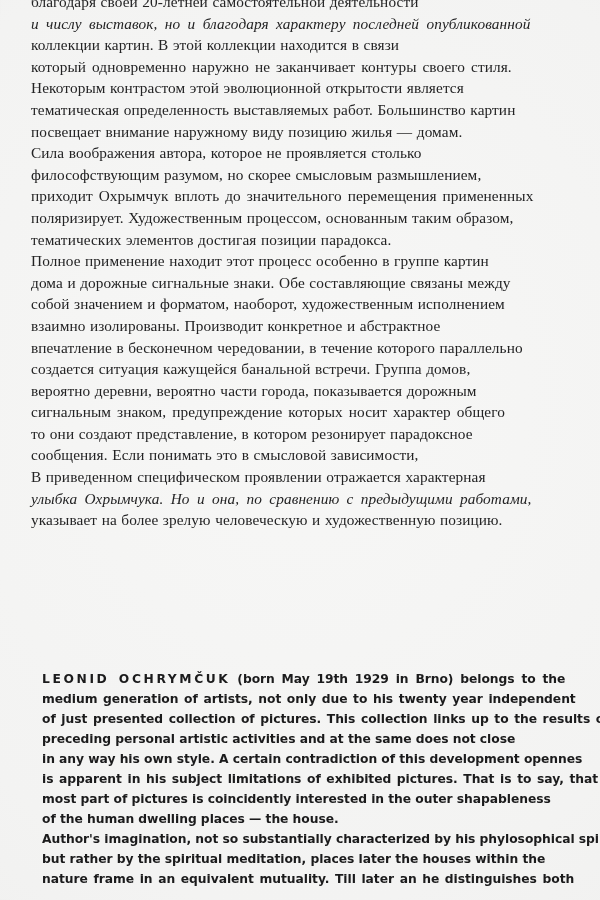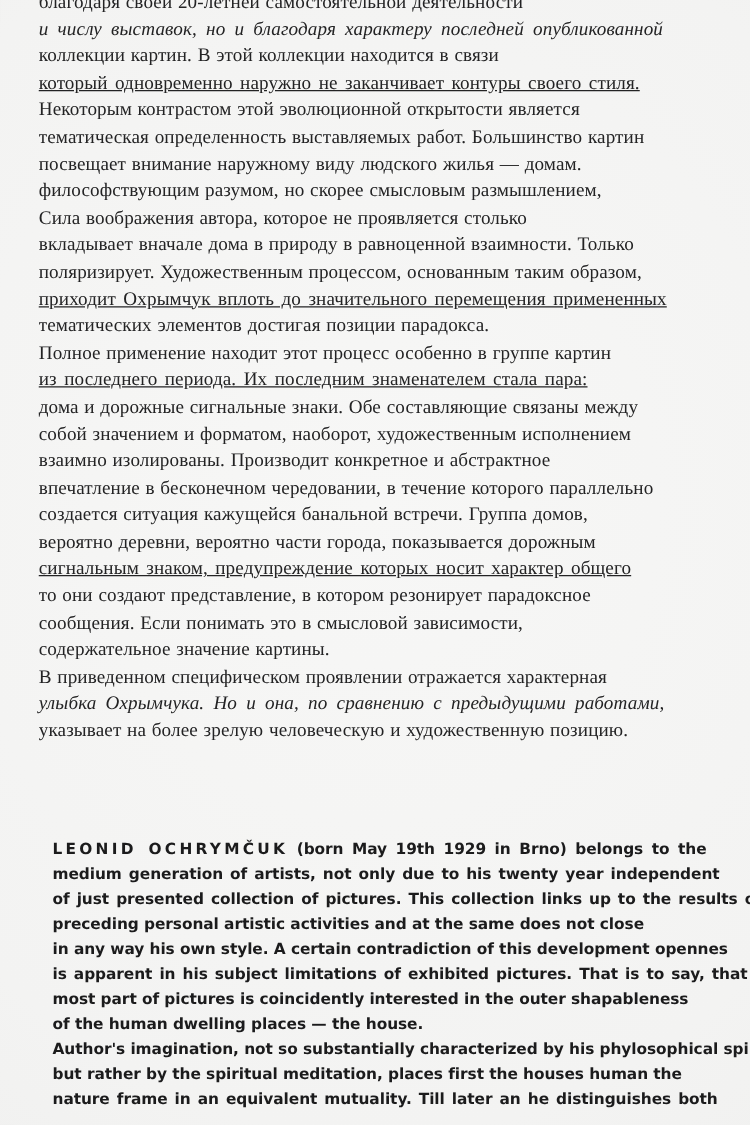--- a/index.html
+++ b/index.html
@@ -43,21 +43,21 @@
     color: #232324;
     letter-spacing: .1px;
     word-spacing: .6px;
   }
   .ru-line {
     white-space: nowrap;
     display: block;
   }
   
   .ru-line.j { word-spacing: 3.4px; font-style: italic; }
-  .ru-line.j2 { word-spacing: 2.0px; text-decoration: underline; }
+  .ru-line.j2 { word-spacing: 2.0px; }
 
   
   .en-block {
     position: absolute;
     left: 42px;
     top: 669px;
     width: 545px;
     font-family: "DejaVu Sans", "Liberation Sans", sans-serif;
     font-size: 12.3px;
     font-weight: 700;
@@ -82,50 +82,47 @@
 <div class="page"></div>
 <div class="grain"></div>
 
 <div class="ru-block">
   <span class="ru-line">благодаря своей 20-летней самостоятельной деятельности</span>
   <span class="ru-line j">и числу выставок, но и благодаря характеру последней опубликованной</span>
   <span class="ru-line">коллекции картин. В этой коллекции находится в связи</span>
   <span class="ru-line j2">который одновременно наружно не заканчивает контуры своего стиля.</span>
   <span class="ru-line">Некоторым контрастом этой эволюционной открытости является</span>
   <span class="ru-line">тематическая определенность выставляемых работ. Большинство картин</span>
-  <span class="ru-line">посвещает внимание наружному виду людского жилья — домам.</span>
+  <span class="ru-line">посвещает внимание наружному виду позицию жилья — домам.</span>
+  <span class="ru-line">Сила воображения автора, которое не проявляется столько</span>
   <span class="ru-line">философствующим разумом, но скорее смысловым размышлением,</span>
-  <span class="ru-line">Сила воображения автора, которое не проявляется столько</span>
-  <span class="ru-line">вкладывает вначале дома в природу в равноценной взаимности. Только</span>
+  <span class="ru-line j2">приходит Охрымчук вплоть до значительного перемещения примененных</span>
   <span class="ru-line">поляризирует. Художественным процессом, основанным таким образом,</span>
-  <span class="ru-line j2">приходит Охрымчук вплоть до значительного перемещения примененных</span>
   <span class="ru-line">тематических элементов достигая позиции парадокса.</span>
   <span class="ru-line">Полное применение находит этот процесс особенно в группе картин</span>
-  <span class="ru-line j2">из последнего периода. Их последним знаменателем стала пара:</span>
   <span class="ru-line">дома и дорожные сигнальные знаки. Обе составляющие связаны между</span>
   <span class="ru-line">собой значением и форматом, наоборот, художественным исполнением</span>
   <span class="ru-line">взаимно изолированы. Производит конкретное и абстрактное</span>
   <span class="ru-line">впечатление в бесконечном чередовании, в течение которого параллельно</span>
   <span class="ru-line">создается ситуация кажущейся банальной встречи. Группа домов,</span>
   <span class="ru-line">вероятно деревни, вероятно части города, показывается дорожным</span>
   <span class="ru-line j2">сигнальным знаком, предупреждение которых носит характер общего</span>
   <span class="ru-line">то они создают представление, в котором резонирует парадоксное</span>
   <span class="ru-line">сообщения. Если понимать это в смысловой зависимости,</span>
-  <span class="ru-line">содержательное значение картины.</span>
   <span class="ru-line">В приведенном специфическом проявлении отражается характерная</span>
   <span class="ru-line j">улыбка Охрымчука. Но и она, по сравнению с предыдущими работами,</span>
   <span class="ru-line">указывает на более зрелую человеческую и художественную позицию.</span>
 </div>
 
 <div class="en-block">
   <span class="en-line j"><span class="name">LEONID OCHRYMČUK</span><span> (born May 19th 1929 in Brno) belongs to the</span></span>
   <span class="en-line j2">medium generation of artists, not only due to his twenty year independent</span>
   <span class="en-line j2">of just presented collection of pictures. This collection links up to the results of his</span>
   <span class="en-line">preceding personal artistic activities and at the same does not close</span>
   <span class="en-line">in any way his own style. A certain contradiction of this development opennes</span>
   <span class="en-line j2">is apparent in his subject limitations of exhibited pictures. That is to say, that the</span>
   <span class="en-line">most part of pictures is coincidently interested in the outer shapableness</span>
   <span class="en-line">of the human dwelling places — the house.</span>
   <span class="en-line">Author's imagination, not so substantially characterized by his phylosophical spirit</span>
-  <span class="en-line">but rather by the spiritual meditation, places first the houses human the</span>
+  <span class="en-line">but rather by the spiritual meditation, places later the houses within the</span>
   <span class="en-line j2">nature frame in an equivalent mutuality. Till later an he distinguishes both</span>
 
 </div>
 
 </body></html>

